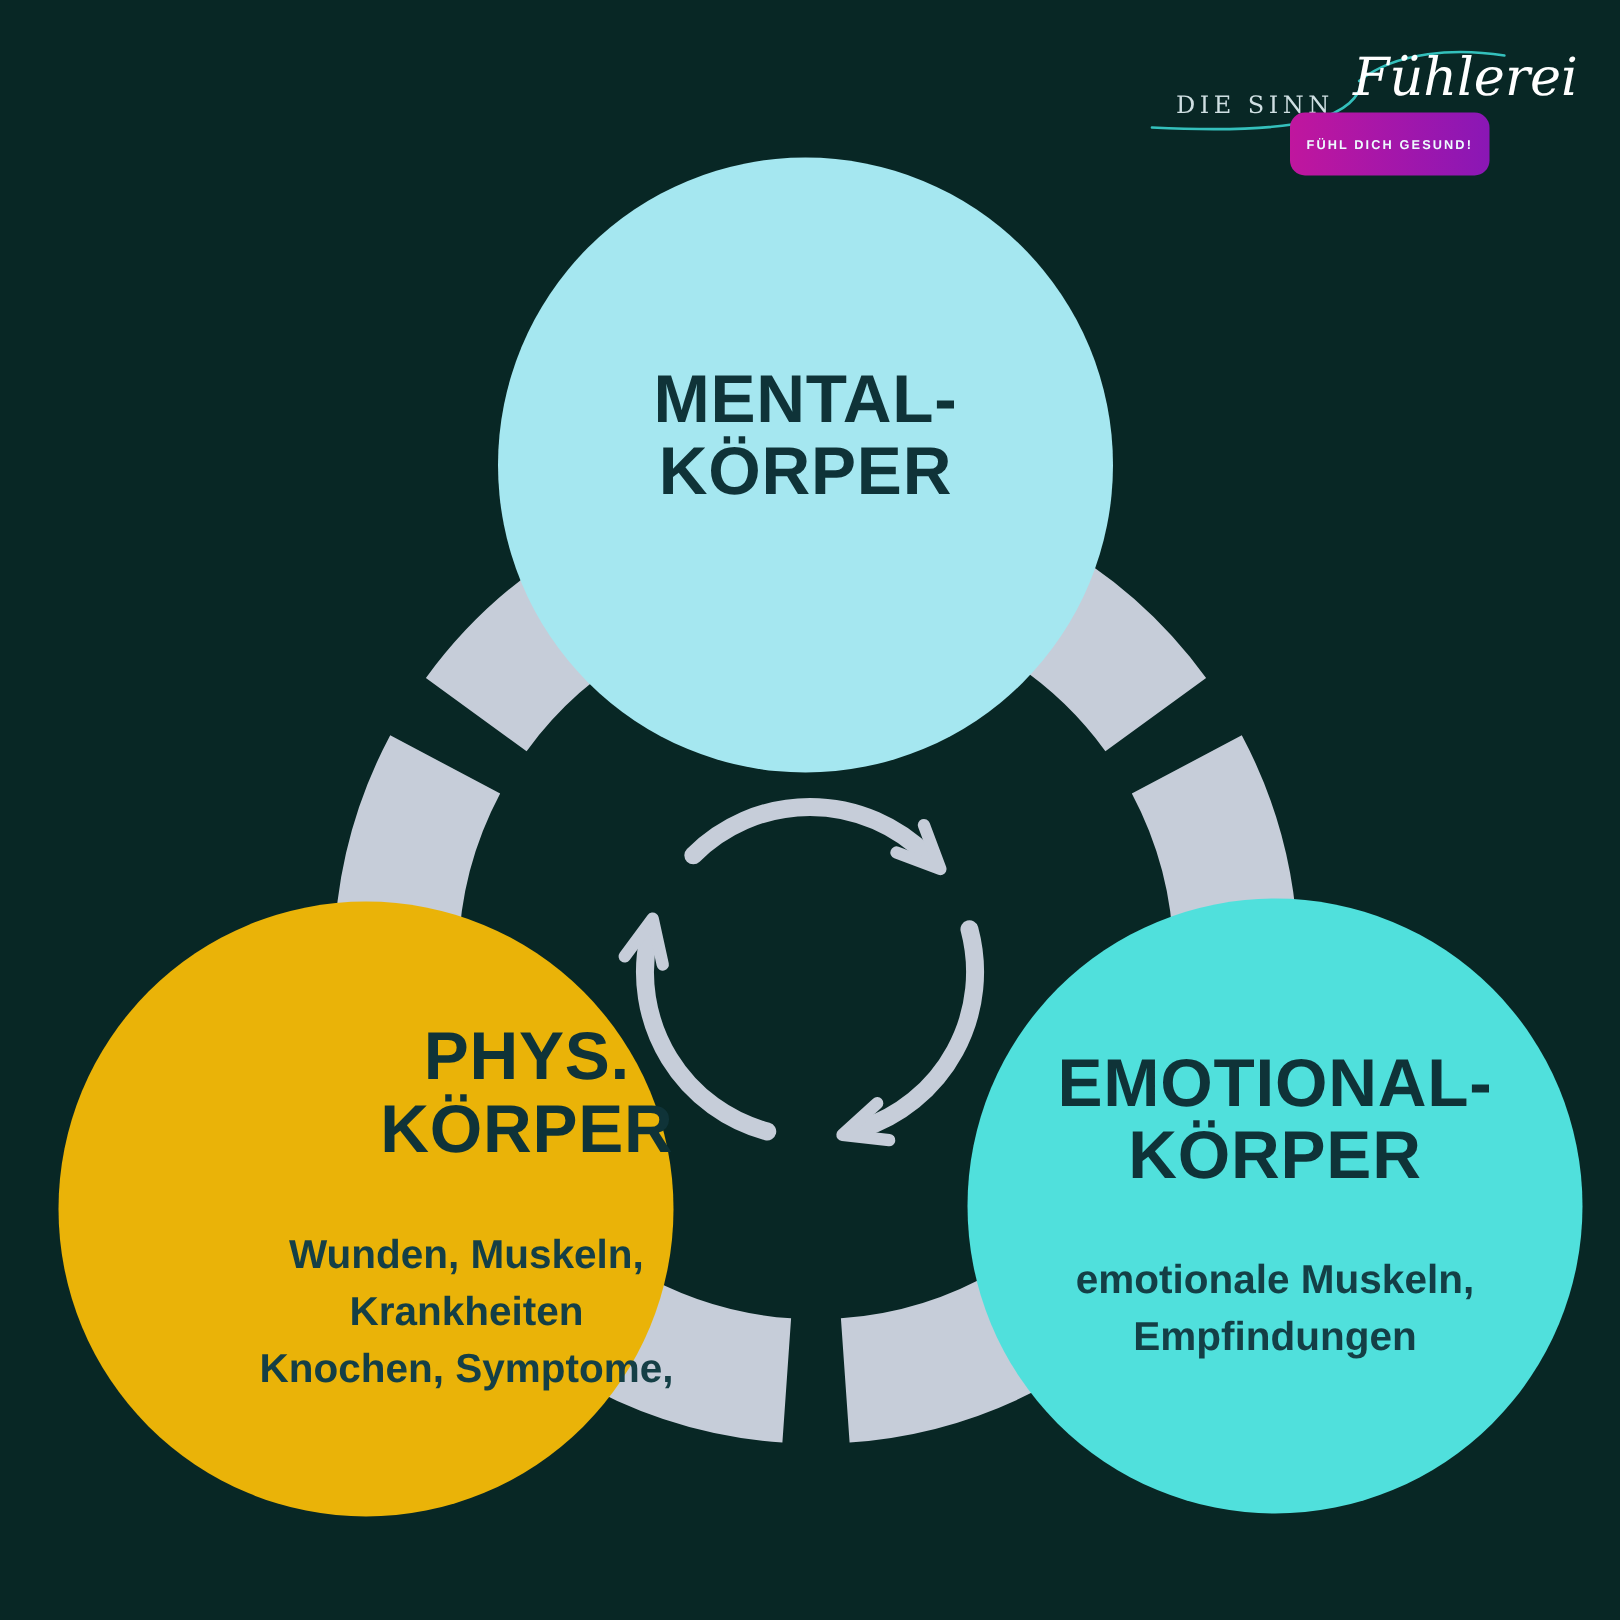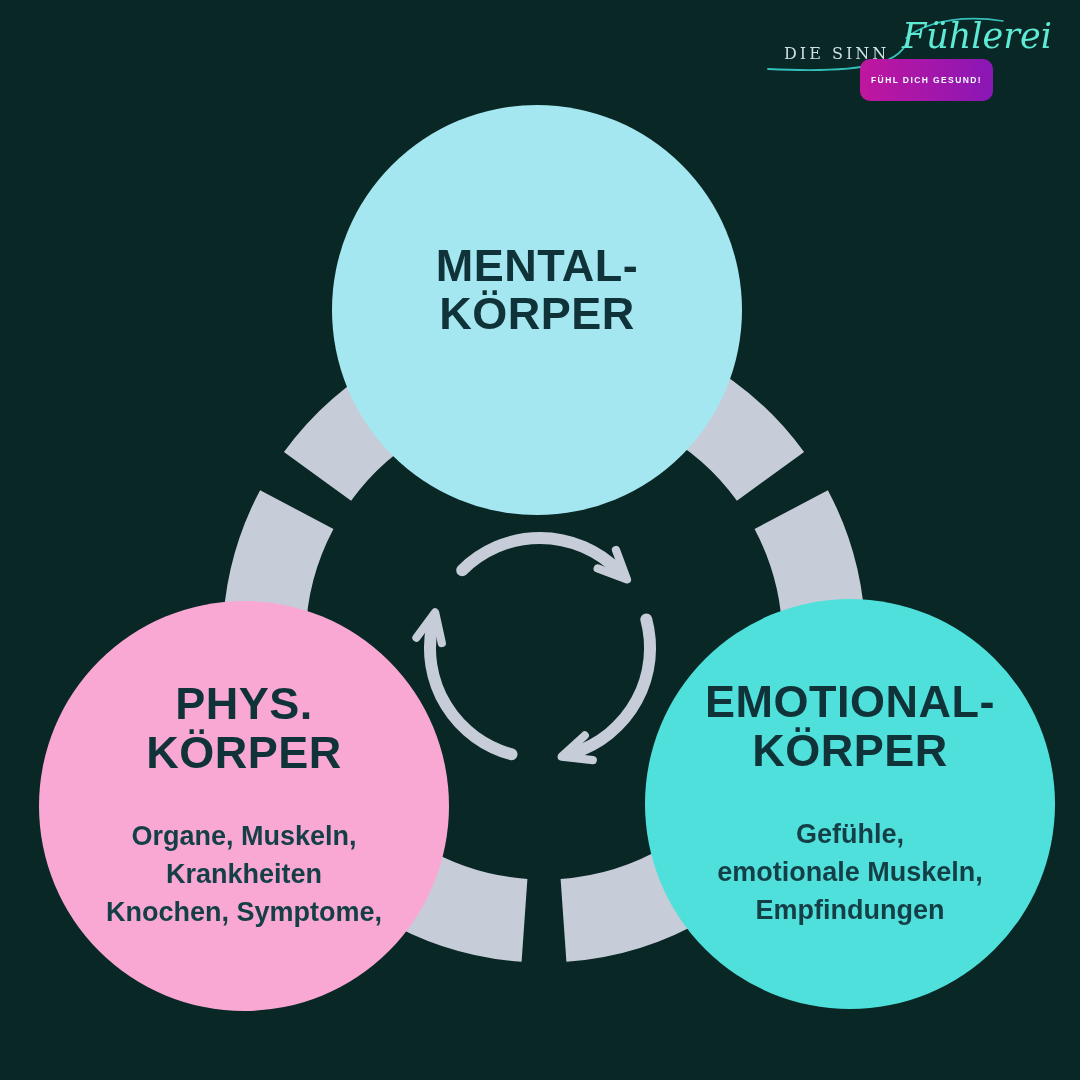--- a/index.html
+++ b/index.html
@@ -49,35 +49,35 @@
     letter-spacing: 0.5px;
     margin-bottom: 40px;
   }
   .circle-body {
     color: #143f46;
     font-size: 27px;
     font-weight: 700;
     line-height: 1.42;
   }
   
-  .logo { position: absolute; left: 756px; top: 12px; width: 280px; height: 78px; }
+  .logo { position: absolute; left: 756px; top: 28px; width: 280px; height: 78px; }
   .logo-prefix {
     position: absolute; left: 28px; top: 32px;
     font-family: "DejaVu Serif", serif;
     font-size: 16px;
     letter-spacing: 3px;
     color: #cfdfe2;
     white-space: nowrap;
   }
   .logo-script {
     position: absolute; left: 146px; top: 4px;
     font-family: "DejaVu Serif", serif;
     font-style: italic;
     font-size: 35px;
-    color: #5eead4;
+    color: #ffffff;
     white-space: nowrap;
   }
   .logo-swash { position: absolute; left: 0; top: 0; width: 280px; height: 78px; }
   .logo-badge {
     position: absolute; left: 104px; top: 47px;
     padding: 16px 11px;
     border-radius: 10px;
     background: linear-gradient(90deg, #c0169e, #8a17b5);
     color: #eefbff;
     font-size: 8.5px;
@@ -111,39 +111,38 @@
     </g>
   </svg>
 
   <div class="circle circle-mental" style="background: rgb(165, 231, 240);">
     <div class="circle-title">
       <div>MENTAL-</div>
       <div>KÖRPER</div>
     </div>
   </div>
 
-  <div class="circle circle-phys" style="background: #f9a8d4;">
+  <div class="circle circle-phys" style="background: #eab308; align-items: flex-end;">
     <div class="circle-title">
       <div>PHYS.</div>
       <div>KÖRPER</div>
     </div>
     <div class="circle-body">
-      <div>Organe, Muskeln,</div>
+      <div>Wunden, Muskeln,</div>
       <div>Krankheiten</div>
       <div>Knochen, Symptome,</div>
     </div>
   </div>
 
   <div class="circle circle-emotional" style="background: rgb(80, 224, 220);">
     <div class="circle-title">
       <div>EMOTIONAL-</div>
       <div>KÖRPER</div>
     </div>
     <div class="circle-body">
-      <div>Gefühle,</div>
       <div>emotionale Muskeln,</div>
       <div>Empfindungen</div>
     </div>
   </div>
 
   <div class="logo">
     <svg class="logo-swash" viewBox="0 0 280 78">
       <path d="M 153 24 C 148 50, 116 62, 12 57" fill="none" stroke="#3ad1cd" stroke-width="1.8" stroke-linecap="round" opacity="0.9"></path>
       <path d="M 150 26 C 175 6, 215 4, 247 9" fill="none" stroke="#3ad1cd" stroke-width="1.6" stroke-linecap="round" opacity="0.9"></path>
     </svg>

